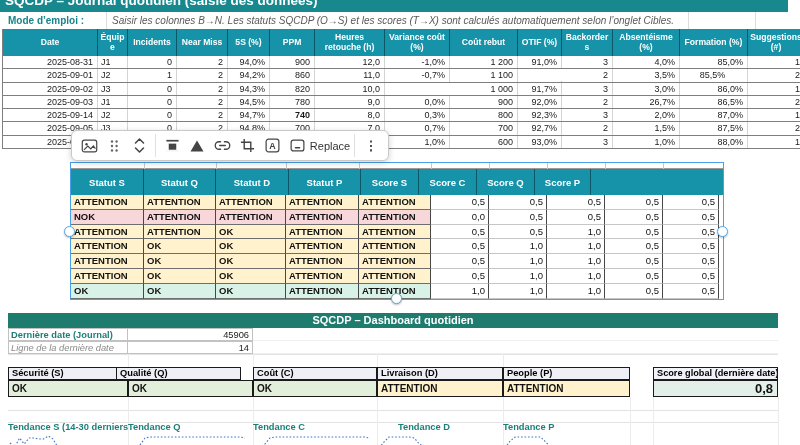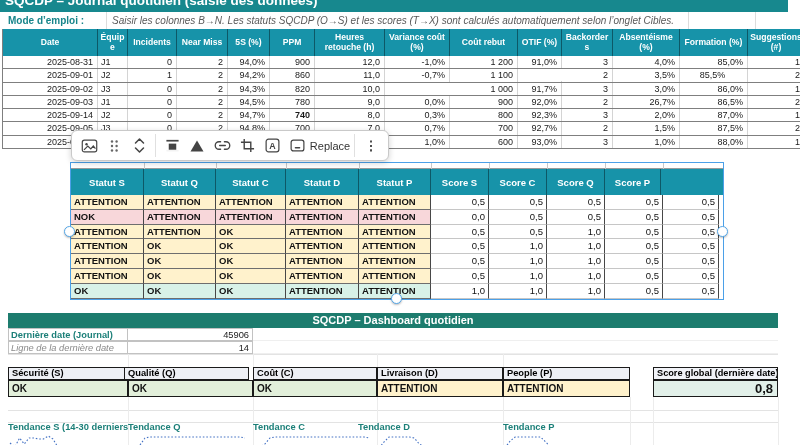--- a/index.html
+++ b/index.html
@@ -237,21 +237,20 @@
         <div class="sgrid" style="left: 288px;"></div>
         <div class="sgrid" style="left: 360px;"></div>
         <div class="sgrid" style="left: 418px;"></div>
         <div class="sgrid" style="left: 476px;"></div>
         <div class="sgrid" style="left: 534px;"></div>
         <div class="sgrid" style="left: 592px;"></div>
       </div>
     <div class="shead">
         <div class="sh" style="width: 73px;">Statut S</div>
         <div class="sh" style="width: 72px;">Statut Q</div>
-        <div class="sh" style="width: 70px;">Statut C</div>
         <div class="sh" style="width: 73px;">Statut D</div>
         <div class="sh" style="width: 72px;">Statut P</div>
         <div class="sh" style="width: 58px;">Score S</div>
         <div class="sh" style="width: 58px;">Score C</div>
         <div class="sh" style="width: 58px;">Score Q</div>
         <div class="sh" style="width: 56px;">Score P</div>
       </div>
     <div>
         <div class="srow">
           <div class="sc tone-warn" style="width: 73px;">ATTENTION</div>
@@ -427,21 +426,21 @@
 
     <div class="hline" style="top:44px"></div>
     <div class="vband" style="left:128px;top:44px;height:13px"></div>
     <div class="vband" style="left:253px;top:44px;height:13px"></div>
     <div class="vband" style="left:377px;top:44px;height:13px"></div>
     <div class="vband" style="left:503px;top:44px;height:13px"></div>
 
     <div style="position:absolute;left:0;top:57px;width:800px;height:13px">
       <div class="pcell phead sg-head" style="left:653px;width:125px">Score global (dernière date)</div>
     <div class="pcell phead" style="left: 8px; width: 120px;">Sécurité (S)</div>
-        <div class="pcell phead" style="left: 124px; width: 125px;">Qualité (Q)</div>
+        <div class="pcell phead" style="left: 116px; width: 125px;">Qualité (Q)</div>
         <div class="pcell phead" style="left: 253px; width: 124px;">Coût (C)</div>
         <div class="pcell phead" style="left: 377px; width: 126px;">Livraison (D)</div>
         <div class="pcell phead" style="left: 503px; width: 127px;">People (P)</div>
       </div>
     <div style="position:absolute;left:0;top:70px;width:800px;height:17px">
       <div class="pcell pstat sg-val" style="left:653px;width:125px">0,8</div>
     <div class="pcell pstat st-ok" style="left: 8px; width: 120px;">OK</div>
         <div class="pcell pstat st-ok" style="left: 128px; width: 125px;">OK</div>
         <div class="pcell pstat st-ok" style="left: 253px; width: 124px;">OK</div>
         <div class="pcell pstat st-att" style="left: 377px; width: 126px;">ATTENTION</div>
@@ -455,21 +454,21 @@
     <div class="vband" style="left:377px;top:87px;height:48px"></div>
     <div class="vband" style="left:503px;top:87px;height:48px"></div>
     <div class="vband" style="left:630px;top:87px;height:48px"></div>
     <div class="vband" style="left:653px;top:87px;height:48px"></div>
     <div class="vband" style="left:778px;top:87px;height:48px"></div>
 
     <div style="position:absolute;left:0;top:112px;width:800px;height:11px">
         <div class="tlabel" style="left: 8px; width: 120px;">Tendance S (14-30 derniers jours)</div>
         <div class="tlabel" style="left: 128px; width: 125px;">Tendance Q</div>
         <div class="tlabel" style="left: 253px; width: 124px;">Tendance C</div>
-        <div class="tlabel" style="left: 358px; width: 126px;">Tendance D</div>
+        <div class="tlabel" style="left: 398px; width: 126px;">Tendance D</div>
         <div class="tlabel" style="left: 503px; width: 127px;">Tendance P</div>
       </div>
     <div style="position:absolute;left:0;top:124px;width:800px;height:20px">
         <svg width="114" height="20" viewBox="0 0 114 20" class="spark" style="left: 8px;">
           <polyline points="2.0,9 6.8,13 11.6,4 16.3,10 21.1,4 25.9,4 30.7,5 35.5,5 40.3,2 45.0,5 49.8,13 54.6,13 59.4,13 64.2,13 69.0,13 73.7,13 78.5,13 83.3,13 88.1,13 92.9,13 97.7,13 102.4,13 107.2,13 112.0,13" fill="none" stroke="#4472c4" stroke-width="1.1" stroke-dasharray="1.6 1.9" stroke-linejoin="round"></polyline>
         </svg>
         <svg width="119" height="20" viewBox="0 0 119 20" class="spark" style="left: 128px;">
           <polyline points="2.0,14 7.0,13 12.0,11 17.0,4 22.0,3 27.0,3 32.0,3 37.0,3 42.0,3 47.0,3 52.0,3 57.0,3 62.0,3 67.0,3 72.0,3 77.0,3 82.0,3 87.0,3 92.0,3 97.0,3 102.0,3 107.0,3 112.0,3 117.0,4" fill="none" stroke="#4472c4" stroke-width="1.1" stroke-dasharray="1.6 1.9" stroke-linejoin="round"></polyline>
         </svg>
         <svg width="118" height="20" viewBox="0 0 118 20" class="spark" style="left: 253px;">

